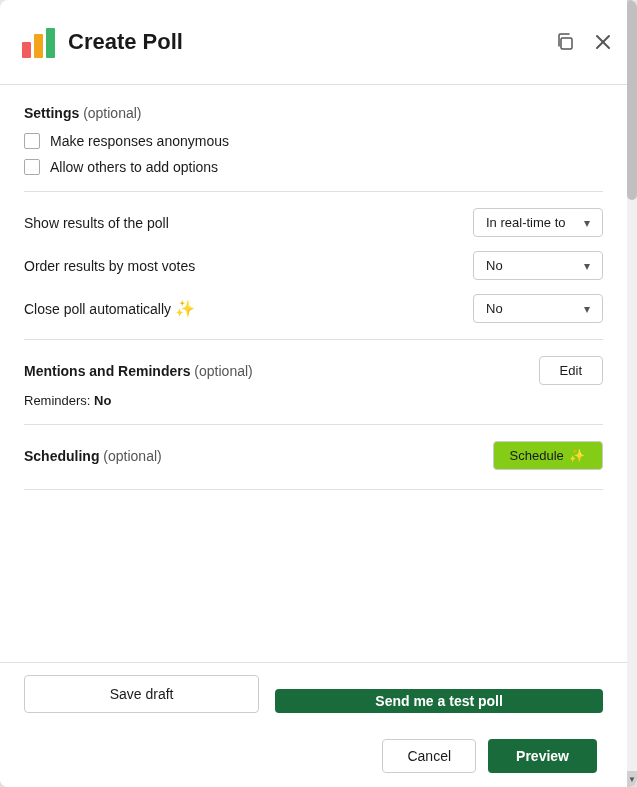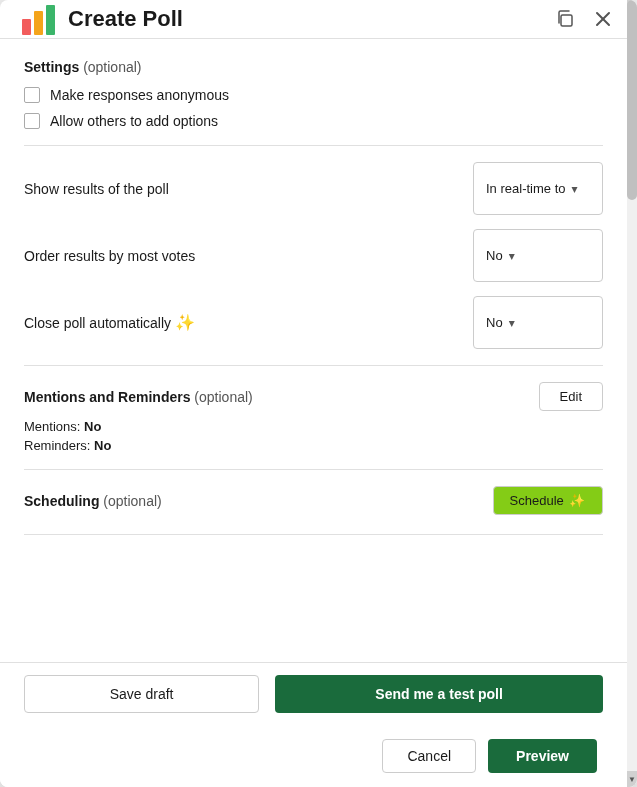--- a/index.html
+++ b/index.html
@@ -18,21 +18,21 @@
       border-radius: 8px;
       box-shadow: 0 4px 24px rgba(0,0,0,0.18);
       display: flex;
       flex-direction: column;
       overflow: hidden;
       position: relative;
     }
     .header {
       display: flex;
       align-items: center;
-      padding: 1px 20px;
+      padding: 24px 20px;
       border-bottom: 1px solid #e0e0e0;
       gap: 12px;
       flex-shrink: 0;
     }
     .logo {
       width: 36px;
       height: 36px;
       flex-shrink: 0;
     }
     .header-title {
@@ -158,25 +158,26 @@
       font-size: 16px;
     }
 
     .select-btn {
       display: flex;
       align-items: center;
       gap: 6px;
       border: 1.5px solid #ccc;
       border-radius: 4px;
       background: #fff;
-      padding: 18px 12px;
+      padding: 6px 12px;
       font-size: 13px;
       color: #1a1a1a;
       cursor: pointer;
       min-width: 130px;
+      justify-content: space-between;
     }
     .chevron-down {
       font-size: 12px;
       color: #555;
     }
 
     .mentions-section {
       margin-bottom: 16px;
     }
     .mentions-header {
@@ -221,20 +222,21 @@
       gap: 6px;
     }
 
     .action-bar {
       display: flex;
       gap: 16px;
       padding: 12px 24px 12px 24px;
       border-top: 1px solid #e0e0e0;
       padding-right: 34px;
       flex-shrink: 0;
+      align-items: flex-end;
     }
     .save-draft-btn {
       flex: 1;
       border: 1.5px solid #ccc;
       border-radius: 4px;
       background: #fff;
       padding: 10px;
       font-size: 14px;
       color: #1a1a1a;
       cursor: pointer;
@@ -365,24 +367,20 @@
     <div class="mentions-section">
       <div class="mentions-header">
         <span class="section-title" style="margin-bottom:0">
           <span>Mentions and Reminders</span>
           <span class="optional">(optional)</span>
         </span>
         <button class="edit-btn">Edit</button>
       </div>
 
       <div class="info-row">
-        <span>Mentions:</span>
-        <span class="bold">No</span>
-      </div>
-      <div class="info-row">
         <span>Reminders:</span>
         <span class="bold">No</span>
       </div>
     </div>
 
     <hr class="divider">
 
     <div class="scheduling-header">
       <span class="section-title" style="margin-bottom:0">
         <span>Scheduling</span>

